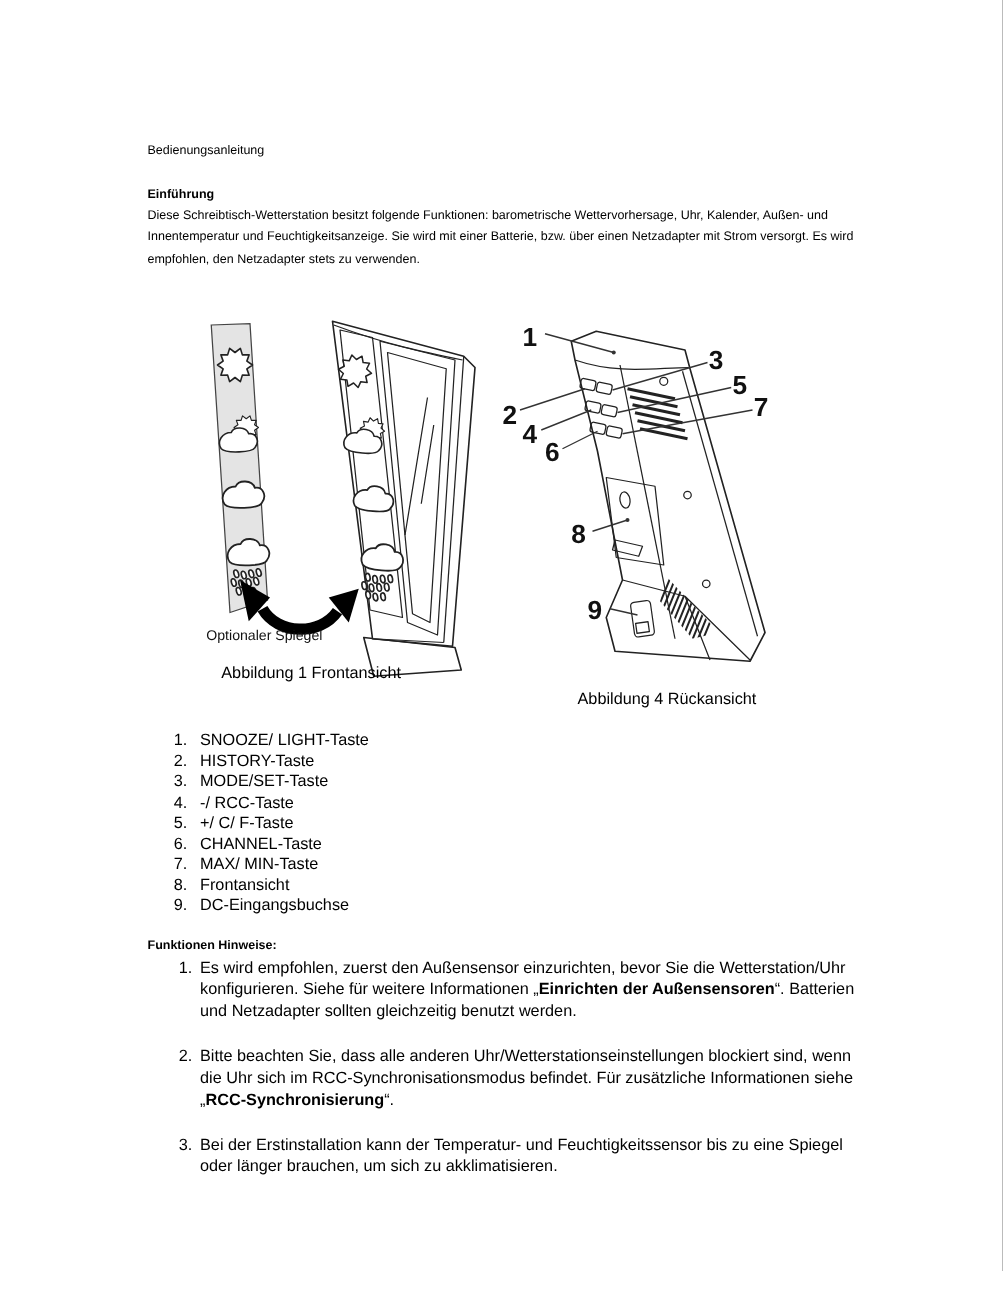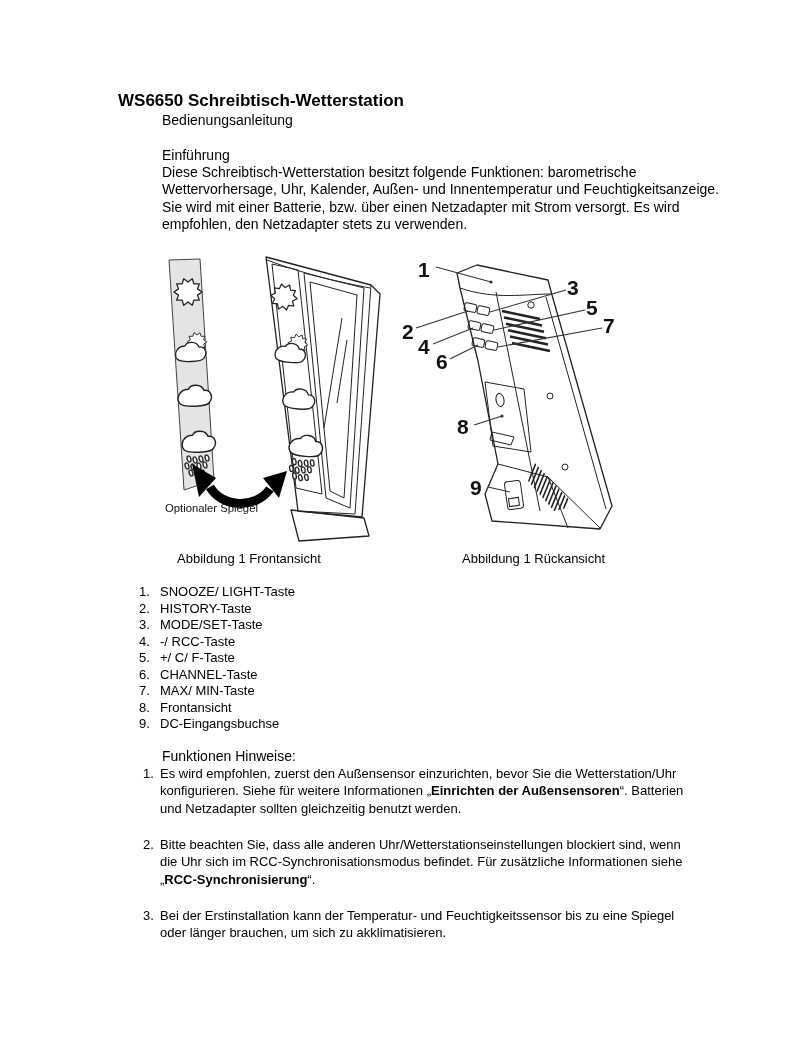--- a/index.html
+++ b/index.html
@@ -3,22 +3,22 @@
 <meta charset="utf-8">
 <style>
   html,body{margin:0;padding:0;background:#888;}
   .page{
     position:relative;width:802px;height:1037px;background:#ffffff;
     font-family:"Liberation Sans","DejaVu Sans",sans-serif;color:#000;
     overflow:hidden;margin:0 auto;
   }
   .abs{position:absolute;}
   .h1{font-size:17px;font-weight:bold;white-space:nowrap;}
-  .body-13{font-size:14px;line-height:17.3px;margin-left:44px;}
-  .bold{font-weight:normal;}
+  .body-13{font-size:10px;line-height:17.3px;}
+  .bold{font-weight:bold;}
   .caption{font-size:13px;white-space:nowrap;}
   .btn-list{font-size:13px;line-height:16.55px;}
   .li-row{display:flex;}
   .li-num{width:21px;flex:none;}
   .note-item{display:flex;font-size:13px;line-height:17.3px;}
   .note-num{width:17px;flex:none;}
   .note-body{width:541px;}
   .b{font-weight:bold;text-align:center;}
   
   .shape{fill:#ffffff;stroke:#222;stroke-width:1.3;stroke-linejoin:round;}
@@ -30,21 +30,20 @@
   .arrow{fill:#000;stroke:none;}
   .arrowline{fill:none;stroke:#000;stroke-width:9;stroke-linecap:butt;}
   .slat{stroke:#222;stroke-width:2.6;stroke-linecap:butt;}
   .vent{stroke:#222;stroke-width:1.6;}
 </style>
 </head>
 <body>
 
 <div class="page">
 
-  <div class="abs h1" style="left:118px;top:91px">WS6650 Schreibtisch-Wetterstation</div>
   <div class="abs body-13" style="left:118px;top:112px">Bedienungsanleitung</div>
 
   <div class="abs body-13 bold" style="left:118px;top:147px">Einführung</div>
   <div class="abs body-13" style="left:118px;top:164px;width:576px">Diese Schreibtisch-Wetterstation besitzt folgende Funktionen: barometrische Wettervorhersage, Uhr, Kalender, Außen- und Innentemperatur und Feuchtigkeitsanzeige. Sie wird mit einer Batterie, bzw. über einen Netzadapter mit Strom versorgt. Es wird empfohlen, den Netzadapter stets zu verwenden.</div>
 
   <svg class="abs" style="left:158px;top:246px" width="250" height="300" viewBox="0 0 250 300">
     <defs>
       <path id="sunP" d="M14,0 L9.5,3.1 L11.3,8.2 L5.9,8.1 L4.3,13.3 L0,10 L-4.3,13.3 L-5.9,8.1 L-11.3,8.2 L-9.5,3.1 L-14,0 L-9.5,-3.1 L-11.3,-8.2 L-5.9,-8.1 L-4.3,-13.3 L0,-10 L4.3,-13.3 L5.9,-8.1 L11.3,-8.2 L9.5,-3.1 Z"></path>
       <path id="cloudP" d="M-13,5 C-17,-1 -12,-8 -5,-8 C-3,-13 7,-13 9,-7 C15,-8 18,-1 14,4 C12,8 -9,9 -13,5 Z"></path>
       <g id="cloudSunG">
@@ -202,22 +201,22 @@
       <text class="callout" x="169" y="49">3</text>
       <text class="callout" x="20" y="108">4</text>
       <text class="callout" x="188" y="69">5</text>
       <text class="callout" x="38" y="123">6</text>
       <text class="callout" x="205" y="87">7</text>
       <text class="callout" x="59" y="188">8</text>
       <text class="callout" x="72" y="249">9</text>
     </g>
   </svg>
 
-  <div class="abs caption" style="left:177px;top:551px">Abbildung 1 Frontansicht</div>
-  <div class="abs caption" style="left:462px;top:551px">Abbildung 1 Rückansicht</div>
+  <div class="abs caption" style="left:177px;top:530px">Abbildung 1 Frontansicht</div>
+  <div class="abs caption" style="left:462px;top:551px">Abbildung 4 Rückansicht</div>
 
   <div class="abs btn-list" style="left:139px;top:584px">
     <div class="li-row">
         <span class="li-num">1.</span>
         <span>SNOOZE/ LIGHT-Taste</span>
       </div>
     <div class="li-row">
         <span class="li-num">2.</span>
         <span>HISTORY-Taste</span>
       </div>

